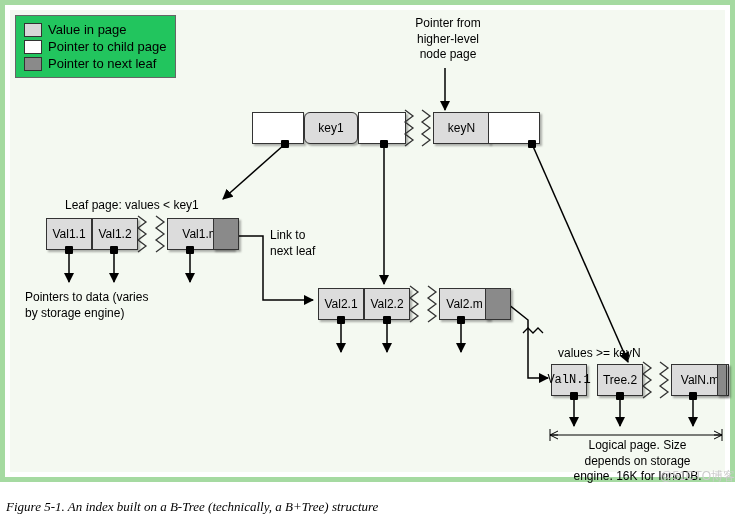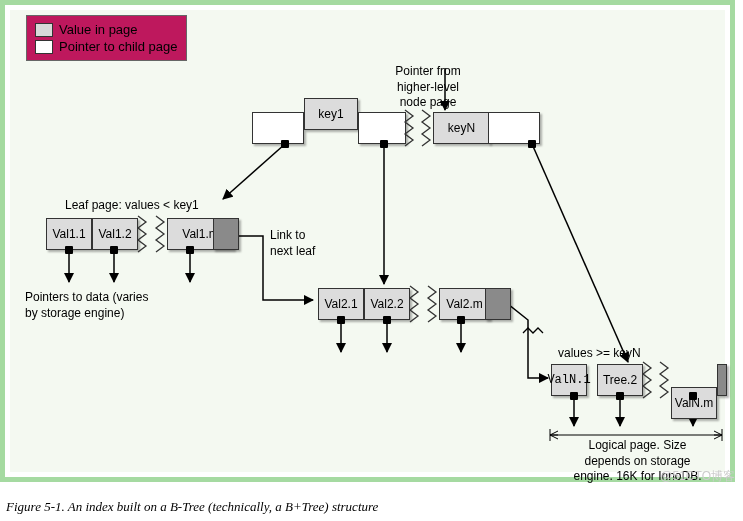--- a/index.html
+++ b/index.html
@@ -1,19 +1,19 @@
 <!DOCTYPE html>
 <html><head>
 <meta charset="utf-8">
 <style>
 *{box-sizing:border-box;margin:0;padding:0}
 body{font-family:Georgia,'Times New Roman',serif;font-size:13px;background:#fff;width:743px;height:521px;position:relative}
 .outer{border:5px solid #a5daa1;width:735px;height:482px;position:relative;background:#fff}
 .inner{position:absolute;inset:5px;background:#f4f9f1}
-.legend{position:absolute;top:5px;left:16px;background:#be185d;border:1px solid #666;padding:4px 8px}
+.legend{position:absolute;top:5px;left:5px;background:#22c55e;border:1px solid #666;padding:4px 8px}
 .legend-row{display:flex;align-items:center;gap:6px;margin:2px 0;font-family:Arial,sans-serif}
 .legend-box{width:18px;height:14px;border:1px solid #333}
 .lb-value{background:#d8d8d8}
 .lb-pointer{background:#fff}
 .lb-next{background:#8a8a8a}
 .label{position:absolute;font-family:Arial,sans-serif;font-size:12px;line-height:1.3;text-align:center}
 .cell{position:absolute;border:1px solid #333;height:32px;font-family:Arial,sans-serif;font-size:12px;display:flex;align-items:center;justify-content:center;box-shadow:2px 2px 2px rgba(0,0,0,0.3)}
 .c-white{background:#fff}
 .c-val{background:#dcdcdc}
 .c-next{background:#8a8a8a}
@@ -70,28 +70,32 @@
 
 <div class="legend">
 <div class="legend-row">
           <div class="legend-box lb-value"></div>
           <span style="white-space: pre-line;">Value in page</span>
         </div>
 <div class="legend-row">
           <div class="legend-box lb-pointer"></div>
           <span style="white-space: pre-line;">Pointer to child page</span>
         </div>
+<div class="legend-row">
+          <div class="legend-box lb-next"></div>
+          <span style="white-space: pre-line;">Pointer to next leaf</span>
+        </div>
 </div>
 
-<div class="label" style="left: 378px; top: 6px; width: 80px; white-space: pre-line; margin-top: 48px;">Pointer from
+<div class="label" style="left: 398px; top: 6px; width: 80px; white-space: pre-line;">Pointer from
 higher-level
 node page</div>
 
 <div class="cell c-white" style="left:242px;top:102px;width:52px"></div>
-<div class="cell c-val" style="left: 294px; top: 88px; width: 54px; white-space: pre-line;">key1</div>
+<div class="cell c-val" style="left: 294px; top: 102px; width: 54px; white-space: pre-line; border-radius: 6px;">key1</div>
 <div class="cell c-white" style="left:348px;top:102px;width:48px"></div>
 <svg class="zig" style="left:393px;top:100px;height:36px">
         <path d="M2,0 L10,6 L2,12 L10,18 L2,24 L10,30 L2,36" fill="none" stroke="#333" stroke-width="1.3"></path>
       </svg>
 <svg class="zig" style="left:410px;top:100px;height:36px">
         <path d="M2,0 L10,6 L2,12 L10,18 L2,24 L10,30 L2,36" fill="none" stroke="#333" stroke-width="1.3"></path>
       </svg>
 <div class="cell c-val" style="left: 423px; top: 102px; width: 57px; white-space: pre-line;">keyN</div>
 <div class="cell c-white" style="left:478px;top:102px;width:52px"></div>
 <div class="conn" style="left:271px;top:130px"></div>
@@ -136,21 +140,21 @@
 <div class="label" style="left: 548px; top: 336px; white-space: pre-line;">values &gt;= keyN</div>
 
 <div class="cell c-val" style="left: 541px; top: 354px; width: 36px; white-space: pre-line; font-family: Liberation Mono, monospace;">ValN.1</div>
 <div class="cell c-val" style="left: 587px; top: 354px; width: 46px; white-space: pre-line;">Tree.2</div>
 <svg class="zig" style="left:631px;top:352px;height:36px">
         <path d="M2,0 L10,6 L2,12 L10,18 L2,24 L10,30 L2,36" fill="none" stroke="#333" stroke-width="1.3"></path>
       </svg>
 <svg class="zig" style="left:648px;top:352px;height:36px">
         <path d="M2,0 L10,6 L2,12 L10,18 L2,24 L10,30 L2,36" fill="none" stroke="#333" stroke-width="1.3"></path>
       </svg>
-<div class="cell c-val" style="left: 661px; top: 354px; width: 46px; white-space: pre-line; margin-top: 23px;">ValN.m</div>
+<div class="cell c-val" style="left: 661px; top: 354px; width: 58px; white-space: pre-line;">ValN.m</div>
 <div class="cell c-next" style="left:707px;top:354px;width:10px"></div>
 <div class="conn" style="left:560px;top:382px"></div>
 <div class="conn" style="left:606px;top:382px"></div>
 <div class="conn" style="left:679px;top:382px"></div>
 
 <div class="label" style="left: 545px; top: 428px; width: 165px; white-space: pre-line;">Logical page. Size
 depends on storage
 engine. 16K for InnoDB.</div>
 
 </div>

